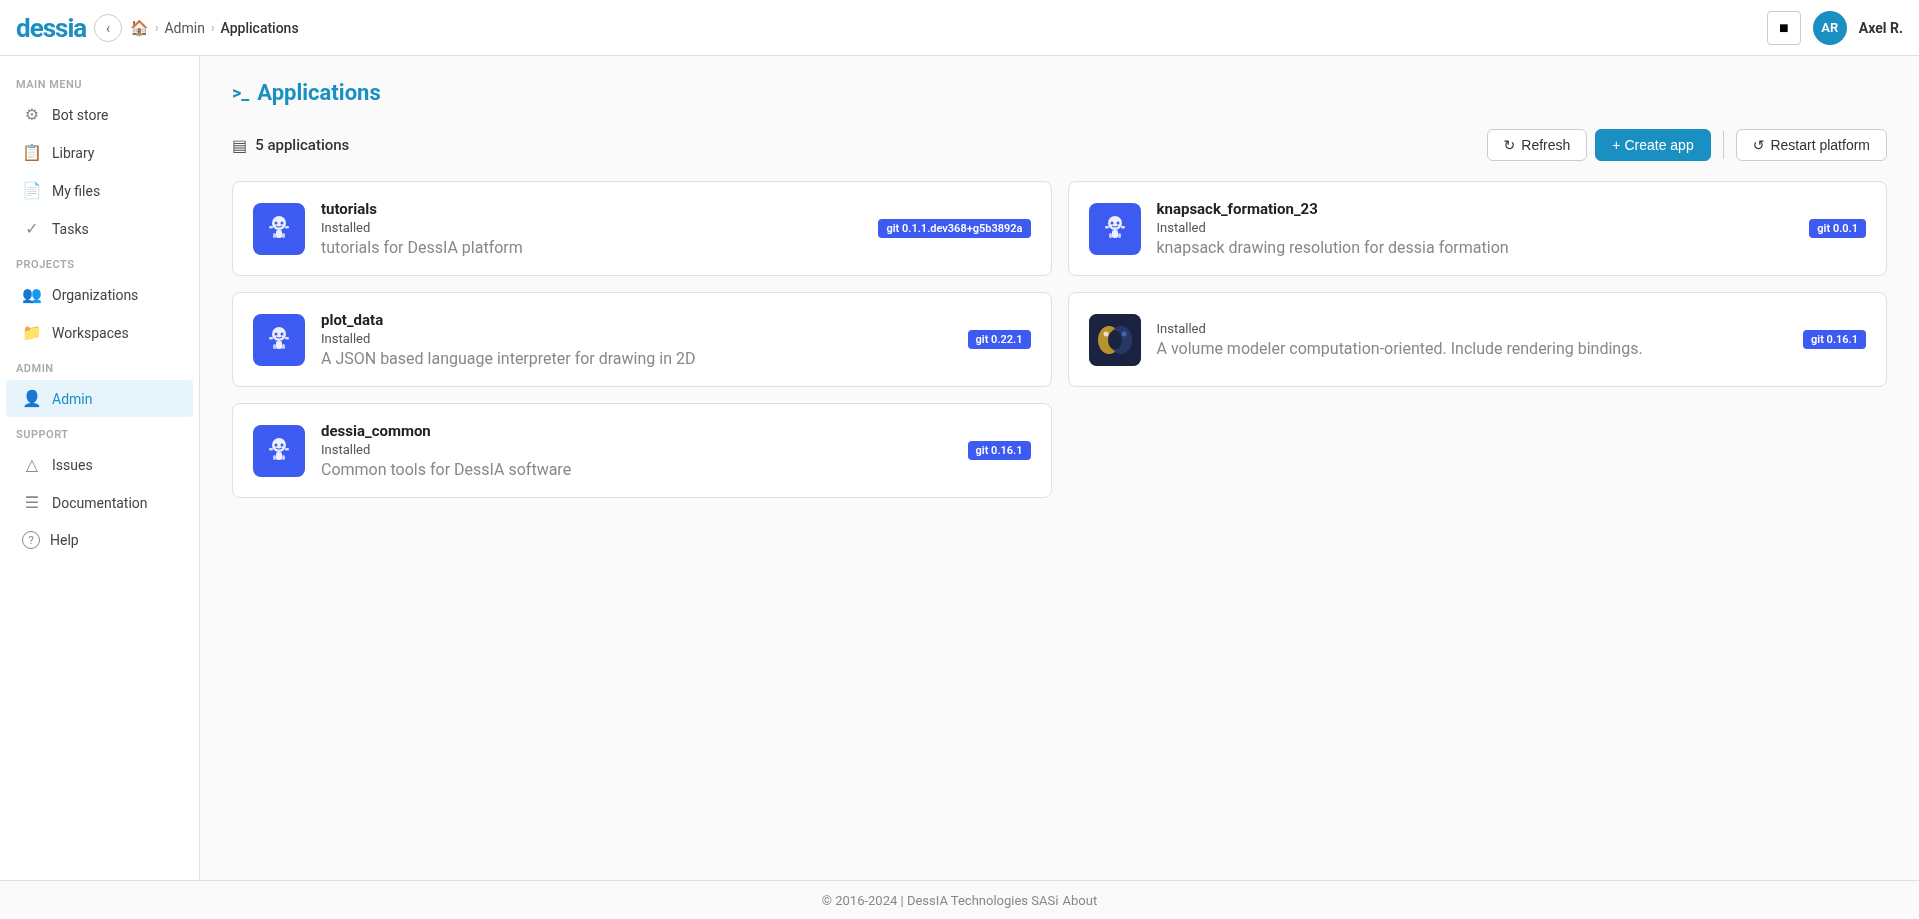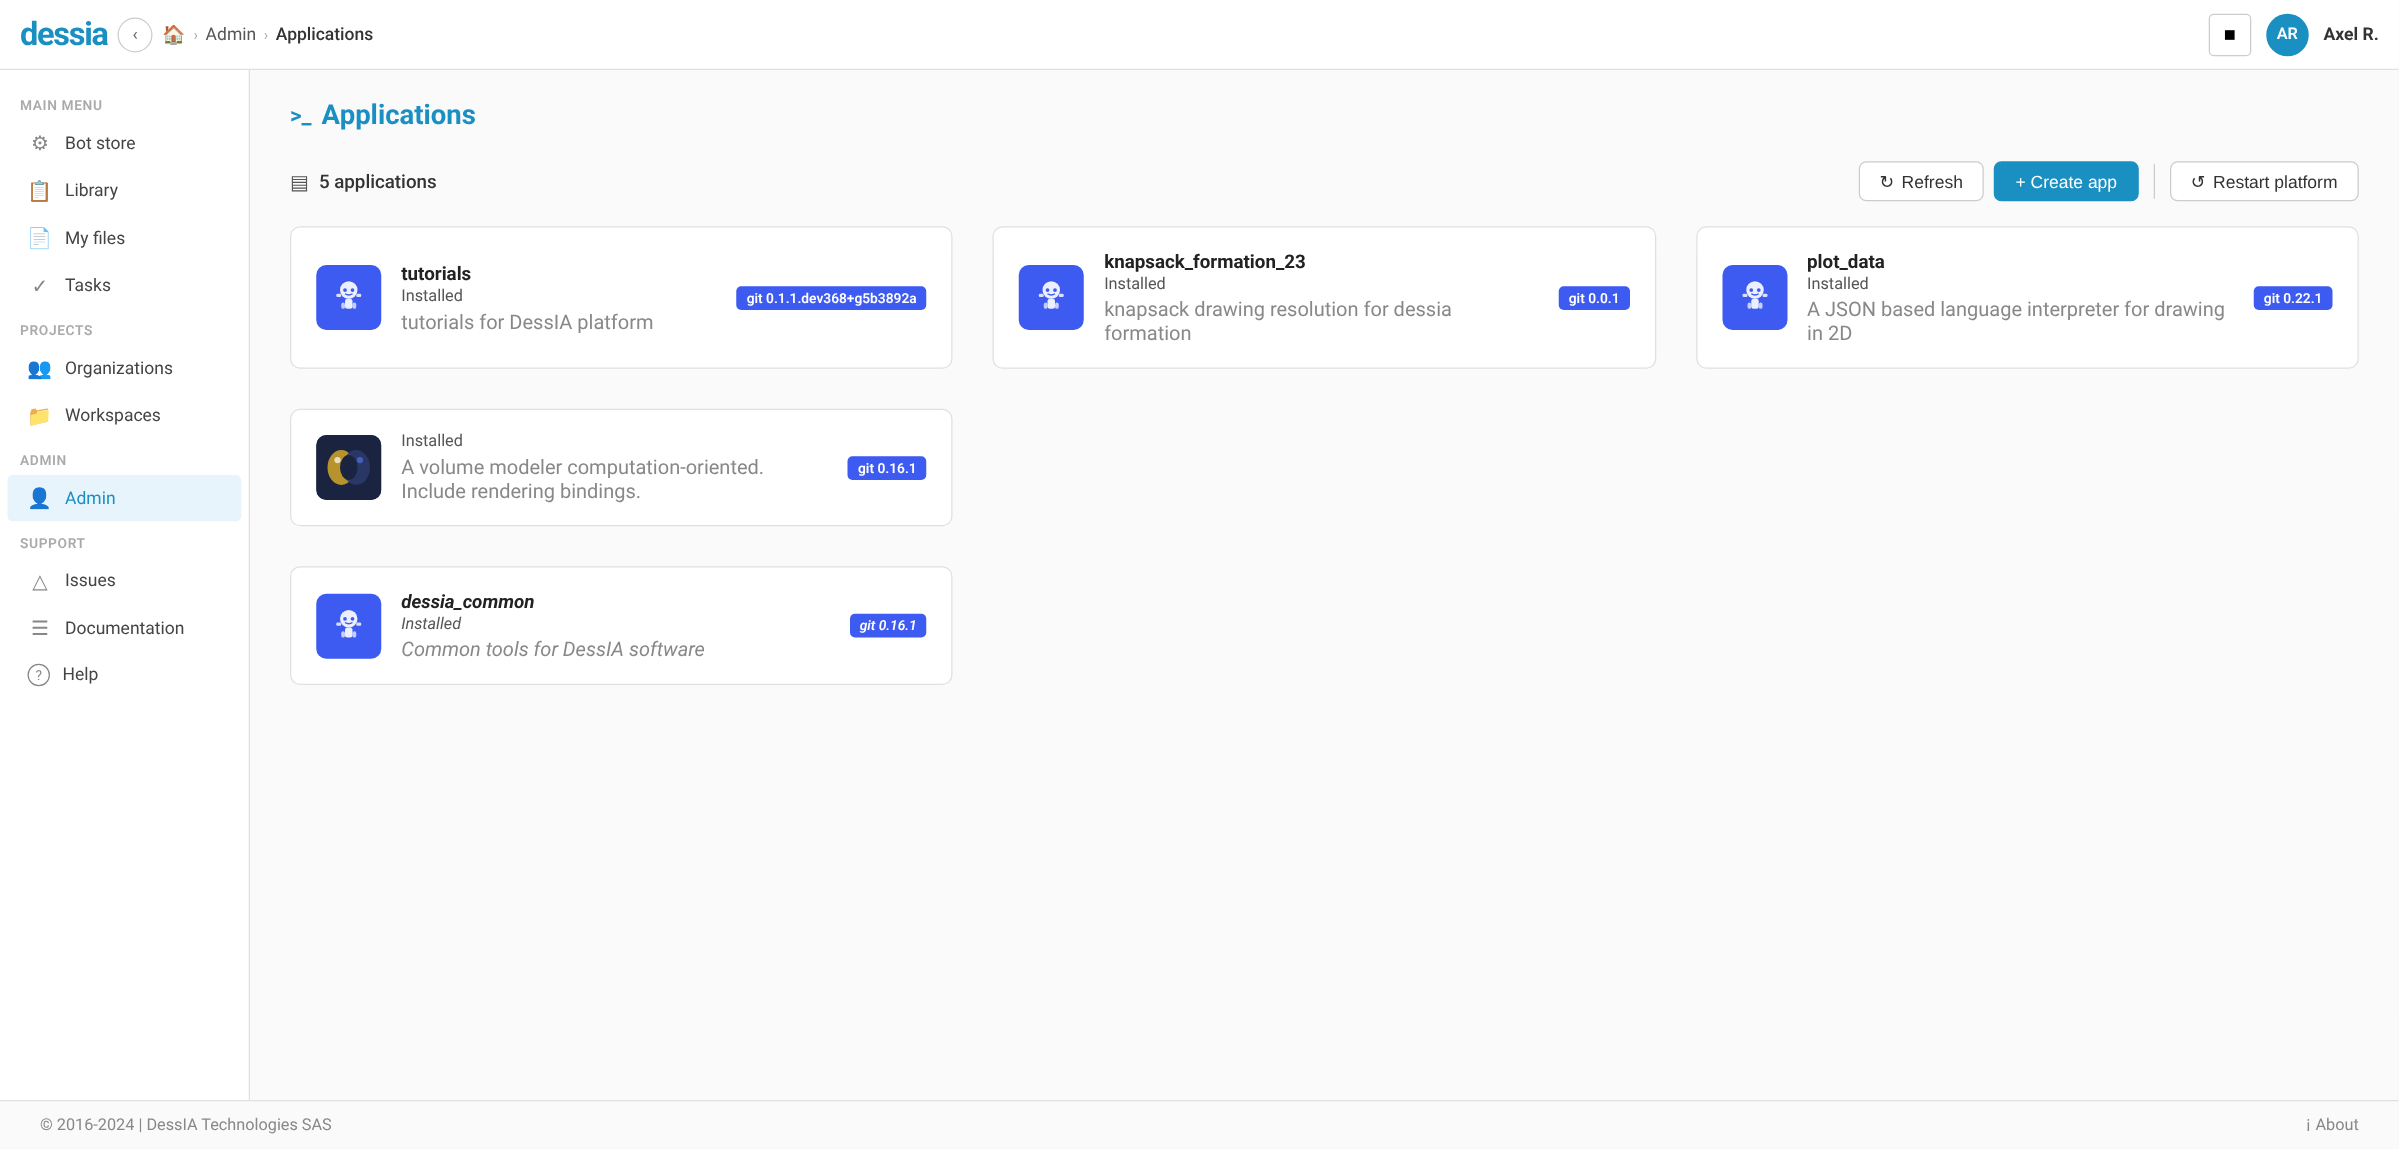--- a/index.html
+++ b/index.html
@@ -88,22 +88,22 @@
       display: flex; align-items: center; gap: 6px;
       padding: 7px 16px; border-radius: 6px; font-size: 14px; font-weight: 500;
       cursor: pointer; border: 1px solid #ccc; background: #fff; color: #333;
     }
     .btn-primary { background: #1a8fc1; color: #fff; border-color: #1a8fc1; }
     .btn-divider { width: 1px; height: 28px; background: #ccc; margin: 0 4px; }
 
     
     .app-grid {
       display: grid;
-      grid-template-columns: 1fr 1fr 1fr;
-      gap: 32px;
+      grid-template-columns: 1fr 1fr;
+      gap: 16px;
     }
     .app-card {
       background: #fff;
       border: 1px solid #e0e0e0;
       border-radius: 8px;
       padding: 18px 20px;
       display: flex;
       align-items: center;
       gap: 16px;
       cursor: pointer;
@@ -127,21 +127,21 @@
     
     .volmdlr-icon {
       width: 52px; height: 52px; border-radius: 8px;
       background: #1a2340; display: flex; align-items: center; justify-content: center;
       flex-shrink: 0; overflow: hidden; position: relative;
     }
 
     
     .footer {
       background: #fafafa; border-top: 1px solid #e0e0e0;
-      padding: 10px 32px; display: flex; justify-content: space-between;
+      padding: 10px 32px; display: flex; justify-content: center;
       align-items: center; font-size: 13px; color: #888; flex-shrink: 0;
     }
     .footer-about { display: flex; align-items: center; gap: 4px; cursor: pointer; color: #888; }
   </style>
 </head>
 <body>
 
 <div class="top-header">
   <div class="top-header-left">
     <div class="logo">dessia</div>
@@ -321,21 +321,21 @@
             <circle cx="35" cy="20" r="2.5" fill="#4a6acf" opacity="0.8"></circle>
           </svg>
         </div>
         <div class="app-card-info">
           <div class="app-card-status">Installed</div>
           <div class="app-card-desc">A volume modeler computation-oriented. Include rendering bindings.</div>
         </div>
         <div class="app-card-badge">git 0.16.1</div>
       </div>
 
-      <div class="app-card" style="grid-column: 1; font-style: italic;">
+      <div class="app-card" style="grid-column: 1;">
         <div class="app-card-icon blue">
           <svg width="32" height="32" viewBox="0 0 32 32" fill="none">
             <circle cx="16" cy="10" r="7" fill="white" opacity="0.9"></circle>
             <rect x="13" y="17" width="6" height="8" rx="2" fill="white" opacity="0.9"></rect>
             <rect x="10" y="20" width="3" height="5" rx="1.5" fill="white" opacity="0.7"></rect>
             <rect x="19" y="20" width="3" height="5" rx="1.5" fill="white" opacity="0.7"></rect>
             <circle cx="13" cy="10" r="1.5" fill="#3d5af1"></circle>
             <circle cx="19" cy="10" r="1.5" fill="#3d5af1"></circle>
             <path d="M13 13 Q16 15 19 13" stroke="#3d5af1" stroke-width="1.2" fill="none"></path>
             <rect x="6" y="13" width="4" height="2.5" rx="1" fill="white" opacity="0.8"></rect>

